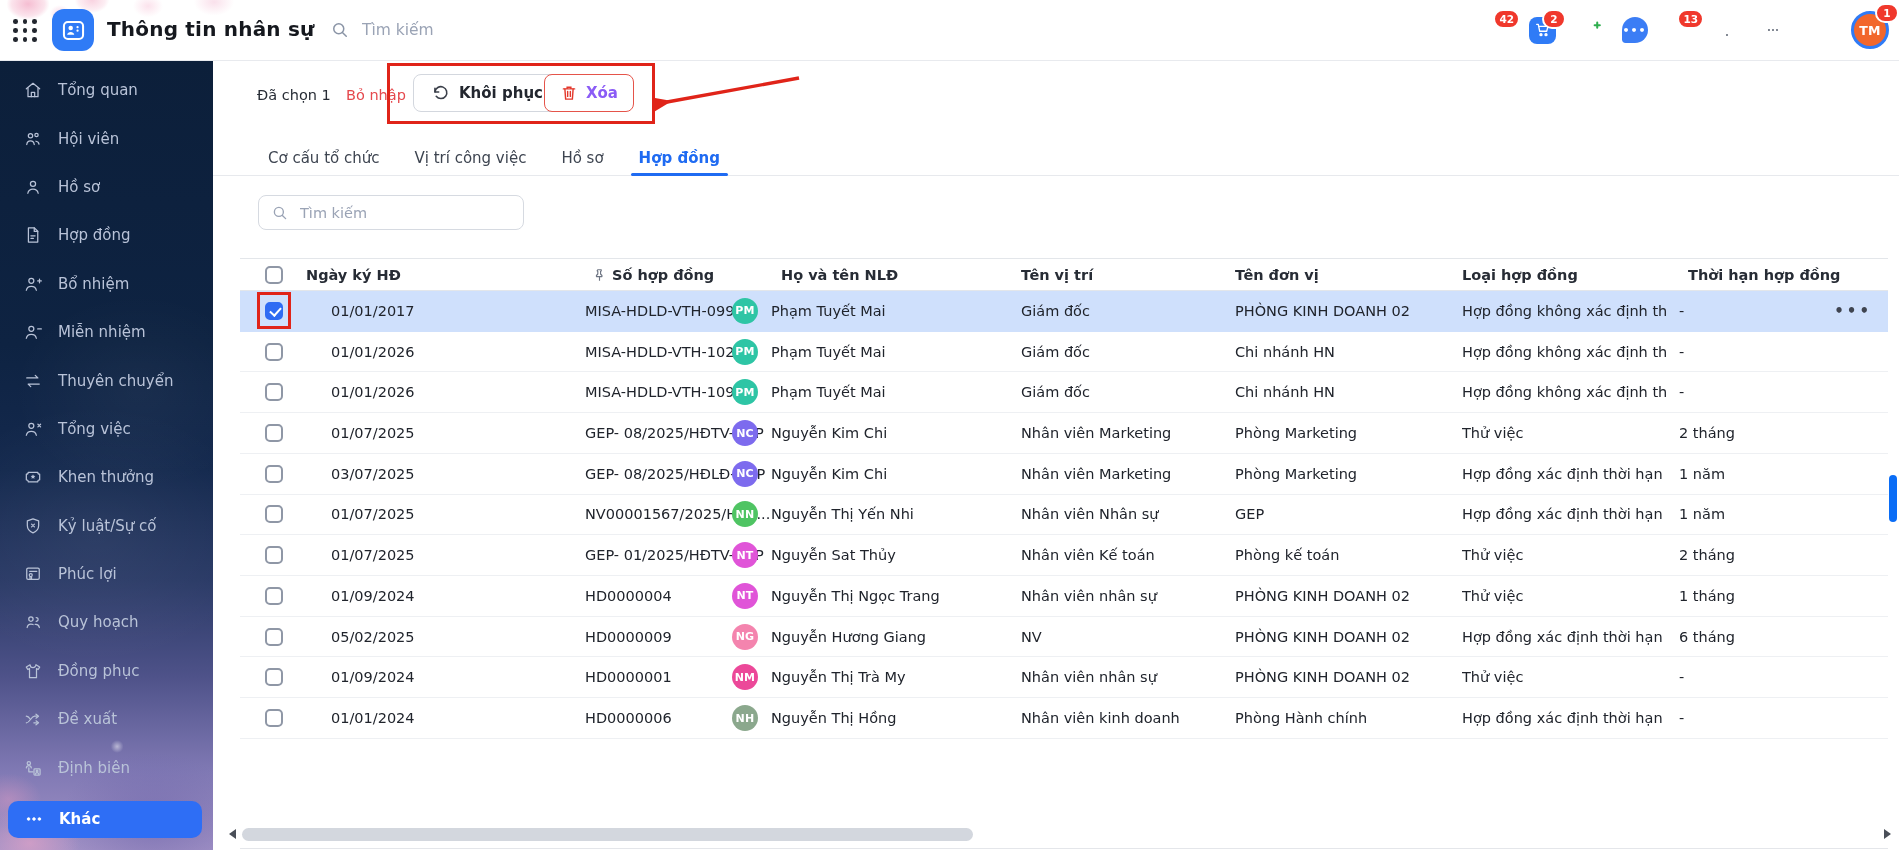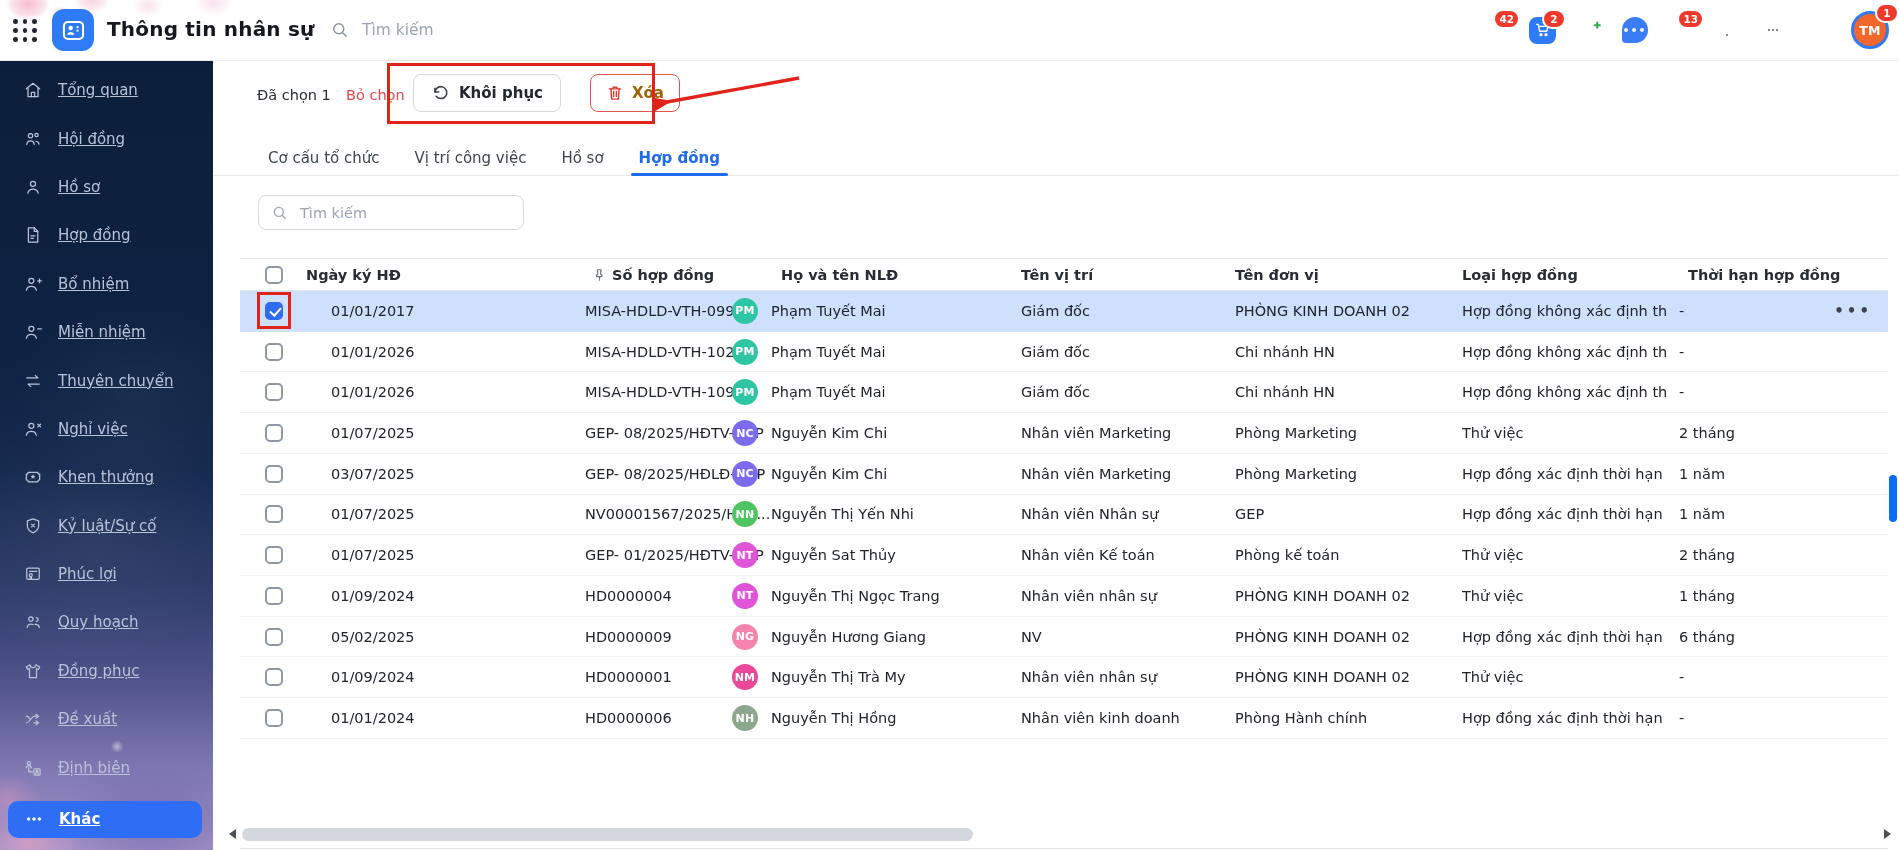--- a/index.html
+++ b/index.html
@@ -40,28 +40,28 @@
     radial-gradient(230px 180px at 45% 60%,rgba(255,255,255,.05),transparent 72%);}
   .sidebar::after{content:"";position:absolute;left:0;bottom:0;width:100%;height:230px;pointer-events:none;background:
     radial-gradient(70px 50px at 14% 97%,rgba(243,168,200,.55),transparent 72%),
     radial-gradient(46px 36px at 4% 78%,rgba(238,158,196,.38),transparent 72%),
     radial-gradient(120px 90px at 72% 88%,rgba(108,100,170,.55),transparent 78%),
     radial-gradient(8px 8px at 55% 55%,rgba(255,255,255,.5),transparent 80%);}
   .side-menu{position:absolute;left:0;top:6px;width:100%;z-index:2;}
   .side-item{height:48.4px;display:flex;align-items:center;gap:15px;padding-left:23px;color:#b9c3d8;font-size:15px;cursor:pointer;box-sizing:border-box;}
   .side-icon{width:20px;height:20px;display:flex;align-items:center;justify-content:center;flex:none;}
   .side-icon svg{stroke:currentColor;}
-  .side-label{white-space:nowrap;text-decoration:underline;}
+  .side-label{white-space:nowrap;}
   .side-item.pill{margin:9px 11px 14px 8px;height:37px;border-radius:10px;background:#2e6ef5;color:#fff;padding-left:16px;font-weight:600;}
   
   .content{position:absolute;left:213px;top:60px;width:1686px;height:790px;background:#fff;}
   .sel-text{position:absolute;left:44px;top:27px;font-size:14.5px;color:#272c35;white-space:nowrap;}
   .deselect{position:absolute;left:133px;top:27px;font-size:14.5px;color:#e5484d;cursor:pointer;white-space:nowrap;}
   .btn-restore{position:absolute;left:200px;top:14px;height:38px;padding:0 17px;display:flex;align-items:center;gap:9px;background:#fff;border:1px solid #d3d7de;border-radius:8px;font-size:15px;font-weight:600;color:#23272f;cursor:pointer;font-family:inherit;box-sizing:border-box;}
-  .btn-delete{position:absolute;left:331px;top:14px;height:38px;padding:0 15px;display:flex;align-items:center;gap:8px;background:#fff;border:1px solid #e5544a;border-radius:8px;font-size:15px;font-weight:600;color:#a16207;cursor:pointer;font-family:inherit;box-sizing:border-box;margin-left:46px;}
+  .btn-delete{position:absolute;left:331px;top:14px;height:38px;padding:0 15px;display:flex;align-items:center;gap:8px;background:#fff;border:1px solid #e5544a;border-radius:8px;font-size:15px;font-weight:600;color:#8b5cf6;cursor:pointer;font-family:inherit;box-sizing:border-box;}
   .ann-box{position:absolute;left:174px;top:3px;width:268px;height:61px;border:3px solid #e02419;box-sizing:border-box;z-index:10;pointer-events:none;}
   .ann-arrow{position:absolute;left:442px;top:6px;z-index:10;pointer-events:none;}
   .tabs{position:absolute;left:0;top:81px;width:1686px;height:35px;border-bottom:1px solid #e7e9ed;display:flex;gap:35px;padding-left:55px;box-sizing:border-box;}
   .tab{display:flex;align-items:center;font-size:15px;color:#3d4450;cursor:pointer;position:relative;white-space:nowrap;}
   .tab.active{color:#1f6bf2;font-weight:700;}
   .tab.active::after{content:"";position:absolute;left:-8px;right:-8px;bottom:-1px;height:3px;background:#1f6bf2;border-radius:2px;}
   .table-search{position:absolute;left:45px;top:135px;width:266px;height:35px;border:1px solid #d6dae1;border-radius:8px;display:flex;align-items:center;gap:9px;padding:0 12px;box-sizing:border-box;}
   .table-search input{border:none;outline:none;font-size:14.5px;color:#333;width:200px;font-family:inherit;background:transparent;}
   .table-search input::placeholder{color:#9aa3b5;}
   .thead{position:absolute;left:27px;top:198px;width:1648px;height:33px;border-top:1px solid #e3e6ea;border-bottom:1px solid #e3e6ea;box-sizing:border-box;}
@@ -226,21 +226,21 @@
   </div>
       <div class="side-item">
     <span class="side-icon">
           <svg width="20" height="20" viewBox="0 0 24 24" fill="none" stroke-width="1.5" stroke-linecap="round" stroke-linejoin="round">
             <circle cx="9" cy="8" r="2.6"></circle>
             <circle cx="16.2" cy="7.2" r="2"></circle>
             <path d="M4.5 18.6c.4-2.8 2.2-4.3 4.5-4.3s4.1 1.5 4.5 4.3"></path>
             <path d="M15.6 14.7c2 .3 3.3 1.6 3.6 3.4"></path>
           </svg>
         </span>
-    <span class="side-label">Hội đồng</span>
+    <span class="side-label">Hội viên</span>
   </div>
       <div class="side-item">
     <span class="side-icon">
           <svg width="20" height="20" viewBox="0 0 24 24" fill="none" stroke-width="1.5" stroke-linecap="round" stroke-linejoin="round">
             <circle cx="12" cy="8.2" r="3.1"></circle>
             <path d="M5.8 19.5c.6-3.1 3-4.9 6.2-4.9s5.6 1.8 6.2 4.9"></path>
           </svg>
         </span>
     <span class="side-label">Hồ sơ</span>
   </div>
@@ -284,21 +284,21 @@
     <span class="side-label">Thuyên chuyển</span>
   </div>
       <div class="side-item">
     <span class="side-icon">
           <svg width="20" height="20" viewBox="0 0 24 24" fill="none" stroke-width="1.5" stroke-linecap="round" stroke-linejoin="round">
             <circle cx="10" cy="8.2" r="3"></circle>
             <path d="M4 19.5c.6-3 2.9-4.7 6-4.7s5.4 1.7 6 4.7"></path>
             <path d="M17.9 6.3l3.2 3.2M21.1 6.3l-3.2 3.2"></path>
           </svg>
         </span>
-    <span class="side-label">Nghỉ việc</span>
+    <span class="side-label">Tổng việc</span>
   </div>
       <div class="side-item">
     <span class="side-icon">
           <svg width="20" height="20" viewBox="0 0 24 24" fill="none" stroke-width="1.5" stroke-linecap="round" stroke-linejoin="round">
             <path d="M4 8.6c1.4 0 2.3-.9 2.3-2.3h11.4c0 1.4.9 2.3 2.3 2.3v6.8c-1.4 0-2.3.9-2.3 2.3H6.3c0-1.4-.9-2.3-2.3-2.3z"></path>
             <path fill="currentColor" stroke="none" d="M12 8.8l.85 1.75 1.95.27-1.42 1.35.36 1.9L12 13.1l-1.74.97.36-1.9-1.42-1.35 1.95-.27z"></path>
           </svg>
         </span>
     <span class="side-label">Khen thưởng</span>
   </div>
@@ -373,21 +373,21 @@
           </svg>
         </span>
     <span class="side-label">Khác</span>
   </div>
     </div>
 </div>
 
 <div class="content">
 
   <div class="sel-text">Đã chọn 1</div>
-  <div class="deselect">Bỏ chọn</div>
+  <div class="deselect">Bỏ nhập</div>
 
   <button class="btn-restore">
     <svg width="19" height="19" viewBox="0 0 24 24" fill="none" stroke="#3a3f49" stroke-width="2" stroke-linecap="round" stroke-linejoin="round">
       <path d="M5 10a7.5 7.5 0 1 1 1.6 5.6"></path>
         <path d="M5 5.3V10h4.7"></path>
     </svg>
     <span>Khôi phục</span>
   </button>
   <button class="btn-delete">
     <svg width="18" height="18" viewBox="0 0 24 24" fill="none" stroke="#e3382c" stroke-width="1.9" stroke-linecap="round">

